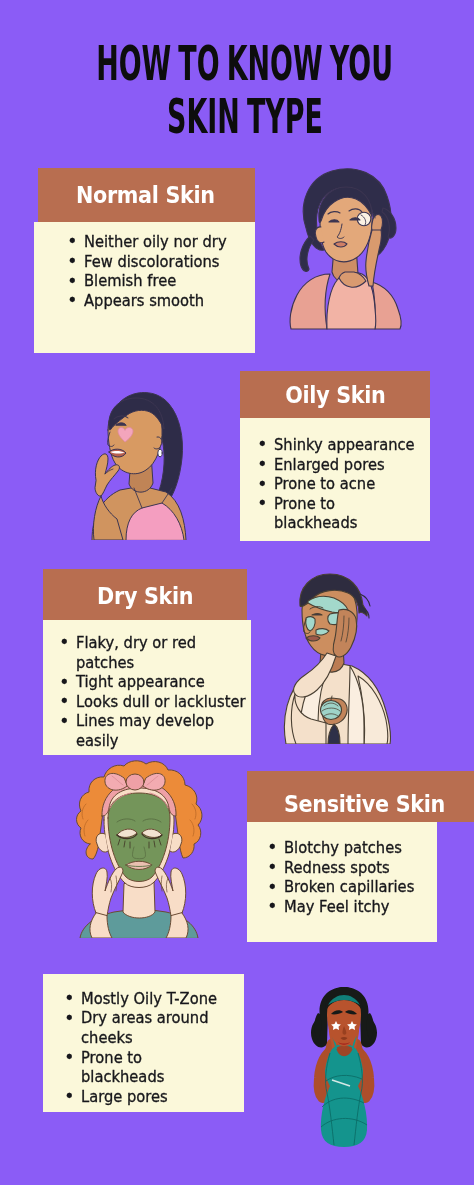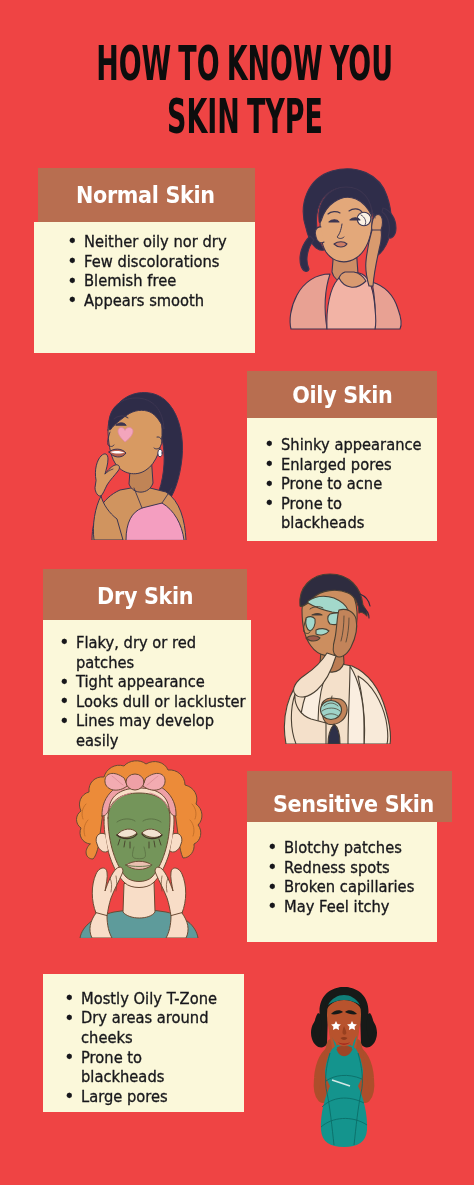--- a/index.html
+++ b/index.html
@@ -1,19 +1,19 @@
 <!DOCTYPE html>
 <html><head>
 <meta charset="utf-8">
 <title>How to Know You Skin Type</title>
 <style>
   * { margin:0; padding:0; box-sizing:border-box; }
   html, body { width:474px; height:1185px; }
   body { background:#ffffff; font-family:"DejaVu Sans", sans-serif; overflow:hidden; }
-  .page { position:relative; width:474px; height:1185px; background:#ef4444; overflow:hidden; }
+  .page { position:relative; width:474px; height:1185px; background:#8b5cf6; overflow:hidden; }
 
   
   .title { position:absolute; left:0px; top:37px; width:474px; text-align:center; }
   .title .ln.a { left:-8px; }
   .title .ln.b { left:7.5px; }
   .title .ln { display:block; width:100%; position:relative; font-family:"DejaVu Sans", sans-serif; font-weight:bold;
     color:#0d0d0d; font-size:48px; line-height:52.5px; letter-spacing:0px; word-spacing:-4px;
     transform:scaleX(0.5605); transform-origin:center center; white-space:nowrap; }
 
   
@@ -37,32 +37,32 @@
   .il2 { left:86px; top:388px; width:104px; height:152px; }
   .il3 { left:278px; top:568px; width:116px; height:176px; }
   .il4 { left:66px; top:758px; width:146px; height:180px; }
   .il5 { left:298px; top:985px; width:92px; height:165px; }
 
   
   .c1 { left:34px;  top:168px; width:220px; }
   .c1 .card-head { height:53.5px; margin-left:4px; width:217px; padding-top:2px; padding-right:2px; }
   .c1 .card-body { height:131px; padding:11.5px 0 0 50px; width:221.2px; }
 
-  .c2 { left:247px; top:371px; width:192px; }
+  .c2 { left:240px; top:371px; width:192px; }
   .c2 .card-head { height:47px; width:190px; padding-top:3px; }
   .c2 .card-body { height:123px; padding:18px 0 0 34px; width:190px; }
   .c2 .card-body li { width:151px; }
 
   .c3 { left:42.5px;  top:568.5px; width:208.2px; }
   .c3 .card-head { height:51.5px; margin-left:0.8px; width:204px; padding-top:4px; }
   .c3 .card-body { height:135px; padding:14px 0 0 33px; width:208.2px; }
   .c3 .card-body li { width:184px; }
 
   .c4 { left:247px; top:771px; width:190px; }
-  .c4 .card-head { height:51px; width:205px; padding-top:16px; padding-left:7px; }
+  .c4 .card-head { height:51px; width:227px; padding-top:16px; padding-left:7px; }
   .c4 .card-body { height:120px; padding:17px 0 0 37px; width:190px; }
   .c4 .card-body li { width:151px; }
 
   .c5 { left:42.5px;  top:974.4px; width:201.5px; }
   .c5 .card-head { height:56px; margin-left:0.5px; width:201px; padding-top:8px; padding-right:9px; }
   .c5 .card-body { height:138px; padding:15.5px 0 0 38.5px; width:201.5px; }
   .c5 .card-body li { width:149px; }
 </style>
 </head>
 <body>

